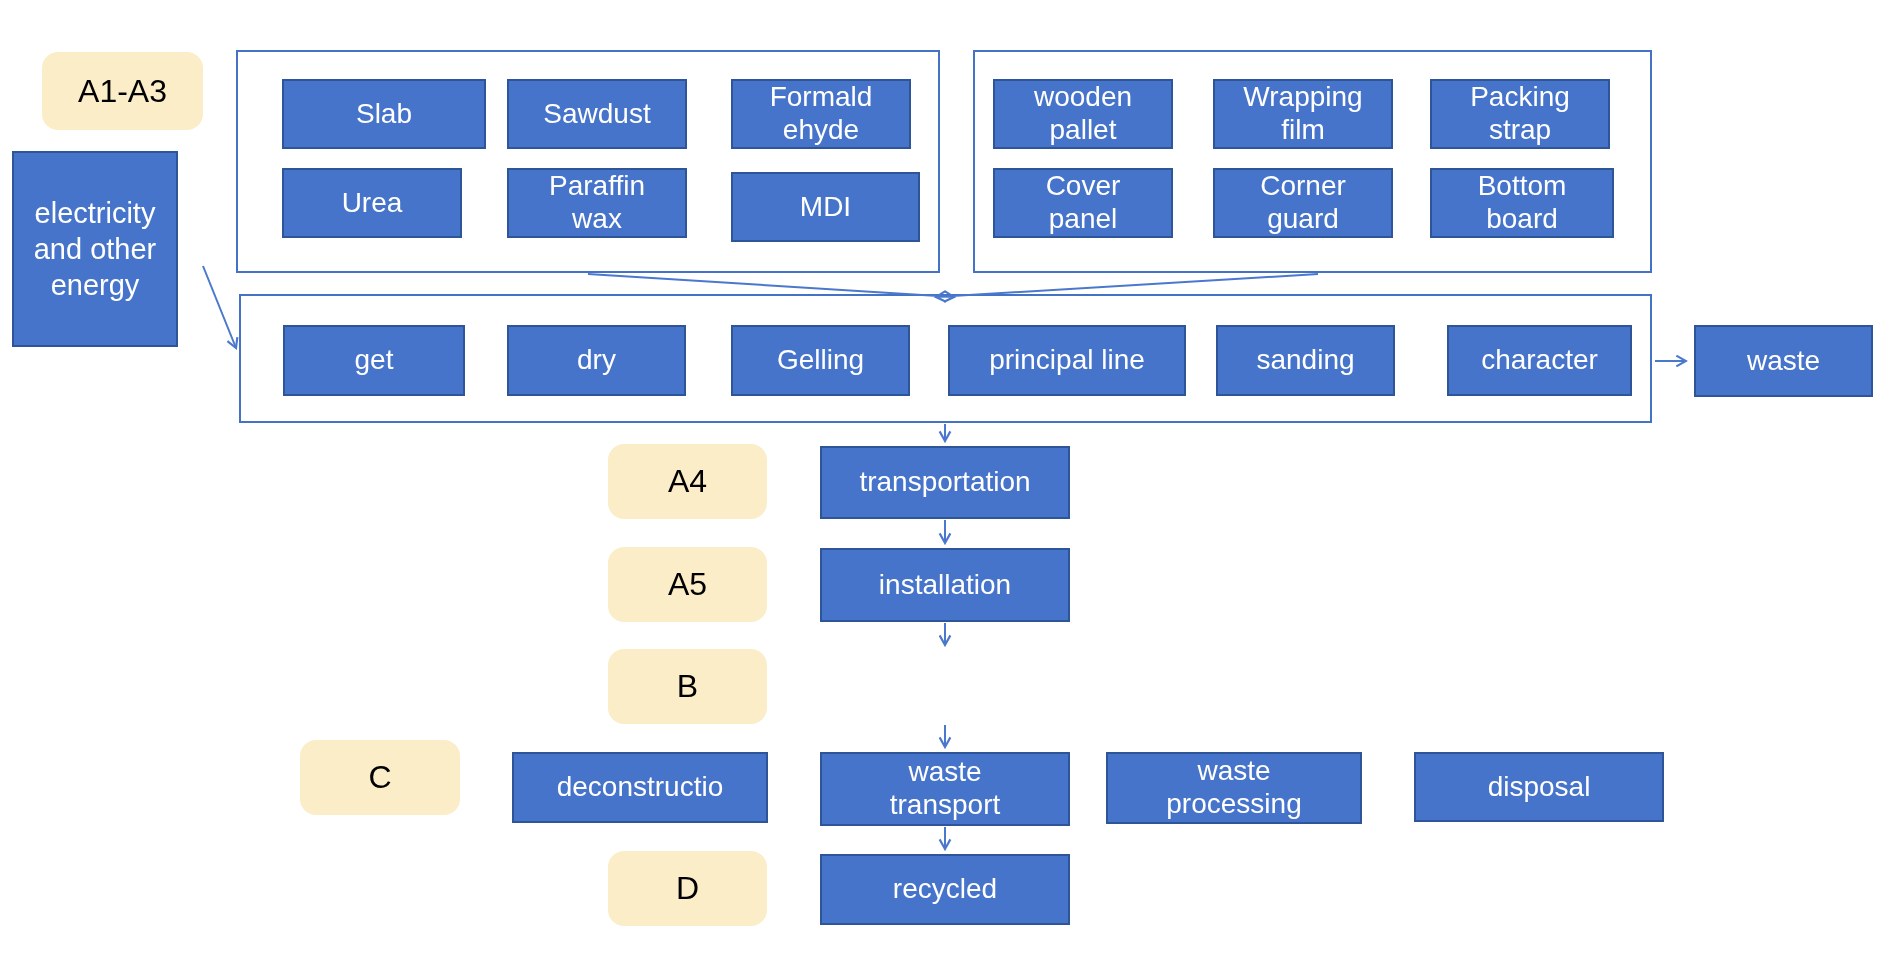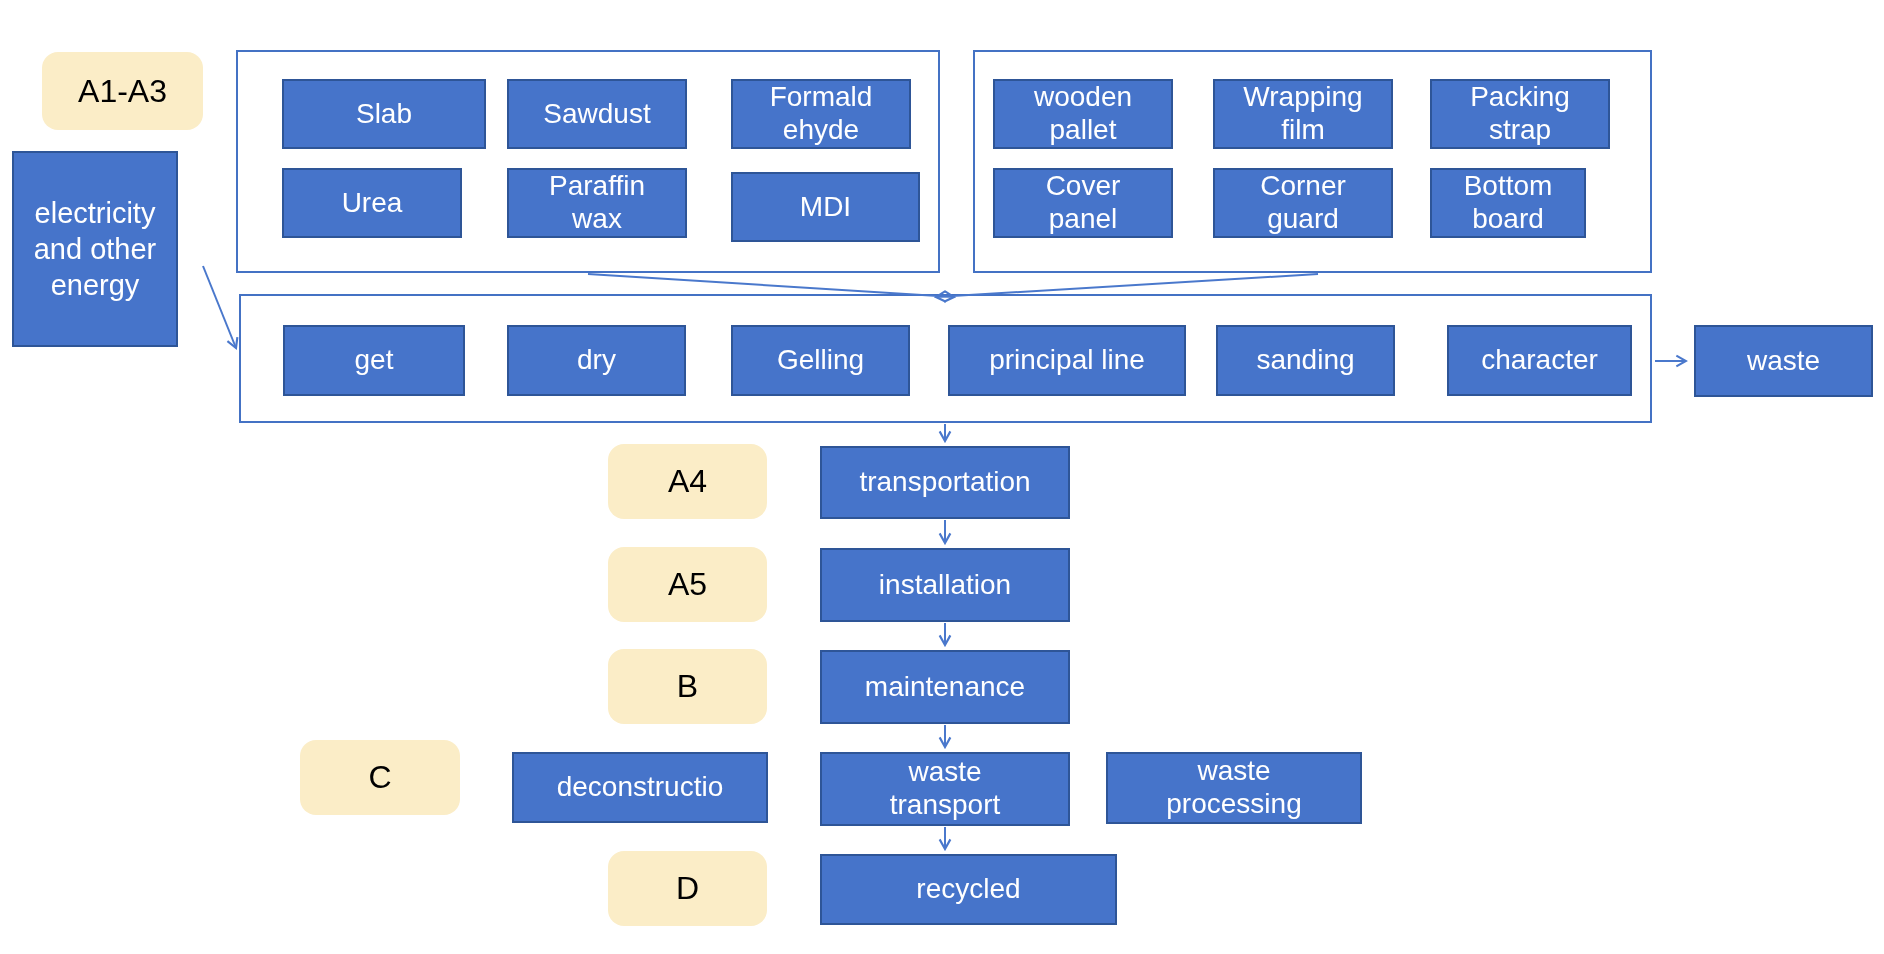--- a/index.html
+++ b/index.html
@@ -103,43 +103,43 @@
   <div class="bluebox" style="left:993px;top:79px;width:180px;height:70px">wooden
 pallet</div>
   <div class="bluebox" style="left:1213px;top:79px;width:180px;height:70px">Wrapping
 film</div>
   <div class="bluebox" style="left:1430px;top:79px;width:180px;height:70px">Packing
 strap</div>
   <div class="bluebox" style="left:993px;top:168px;width:180px;height:70px">Cover
 panel</div>
   <div class="bluebox" style="left:1213px;top:168px;width:180px;height:70px">Corner
 guard</div>
-  <div class="bluebox" style="left:1430px;top:168px;width:156px;height:70px">Bottom
+  <div class="bluebox" style="left:1430px;top:168px;width:184px;height:70px">Bottom
 board</div>
 
   <div class="bluebox" style="left:283px;top:325px;width:182px;height:71px">get</div>
   <div class="bluebox" style="left:507px;top:325px;width:179px;height:71px">dry</div>
   <div class="bluebox" style="left:731px;top:325px;width:179px;height:71px">Gelling</div>
   <div class="bluebox" style="left:948px;top:325px;width:238px;height:71px">principal line</div>
   <div class="bluebox" style="left:1216px;top:325px;width:179px;height:71px">sanding</div>
   <div class="bluebox" style="left:1447px;top:325px;width:185px;height:71px">character</div>
 
   <div class="bluebox" style="left:1694px;top:325px;width:179px;height:72px">waste</div>
 
   <div class="bluebox" style="left:820px;top:446px;width:250px;height:73px">transportation</div>
   <div class="bluebox" style="left:820px;top:548px;width:250px;height:74px">installation</div>
-  <div class="bluebox" style="left:820px;top:650px;width:250px;height:74px">maintenance</div>
 
   <div class="bluebox" style="left:512px;top:752px;width:256px;height:71px">deconstructio</div>
   <div class="bluebox" style="left:820px;top:752px;width:250px;height:74px">waste
 transport</div>
   <div class="bluebox" style="left:1106px;top:752px;width:256px;height:72px">waste
 processing</div>
+  <div class="bluebox" style="left:1414px;top:752px;width:250px;height:70px">disposal</div>
 
-  <div class="bluebox" style="left:820px;top:854px;width:297px;height:71px">recycled</div>
+  <div class="bluebox" style="left:820px;top:854px;width:250px;height:71px">recycled</div>
 
   <svg id="arrow-layer" width="1884" height="954" viewBox="0 0 1884 954">
     <defs>
       <marker id="ah" viewBox="0 0 14 14" refX="12" refY="7" markerWidth="15" markerHeight="15" orient="auto" markerUnits="userSpaceOnUse">
         <path class="ah-path" d="M3,2 L12,7 L3,12"></path>
       </marker>
     </defs>
 
     <line x1="203" y1="266" x2="236" y2="348" marker-end="url(#ah)"></line>
 

